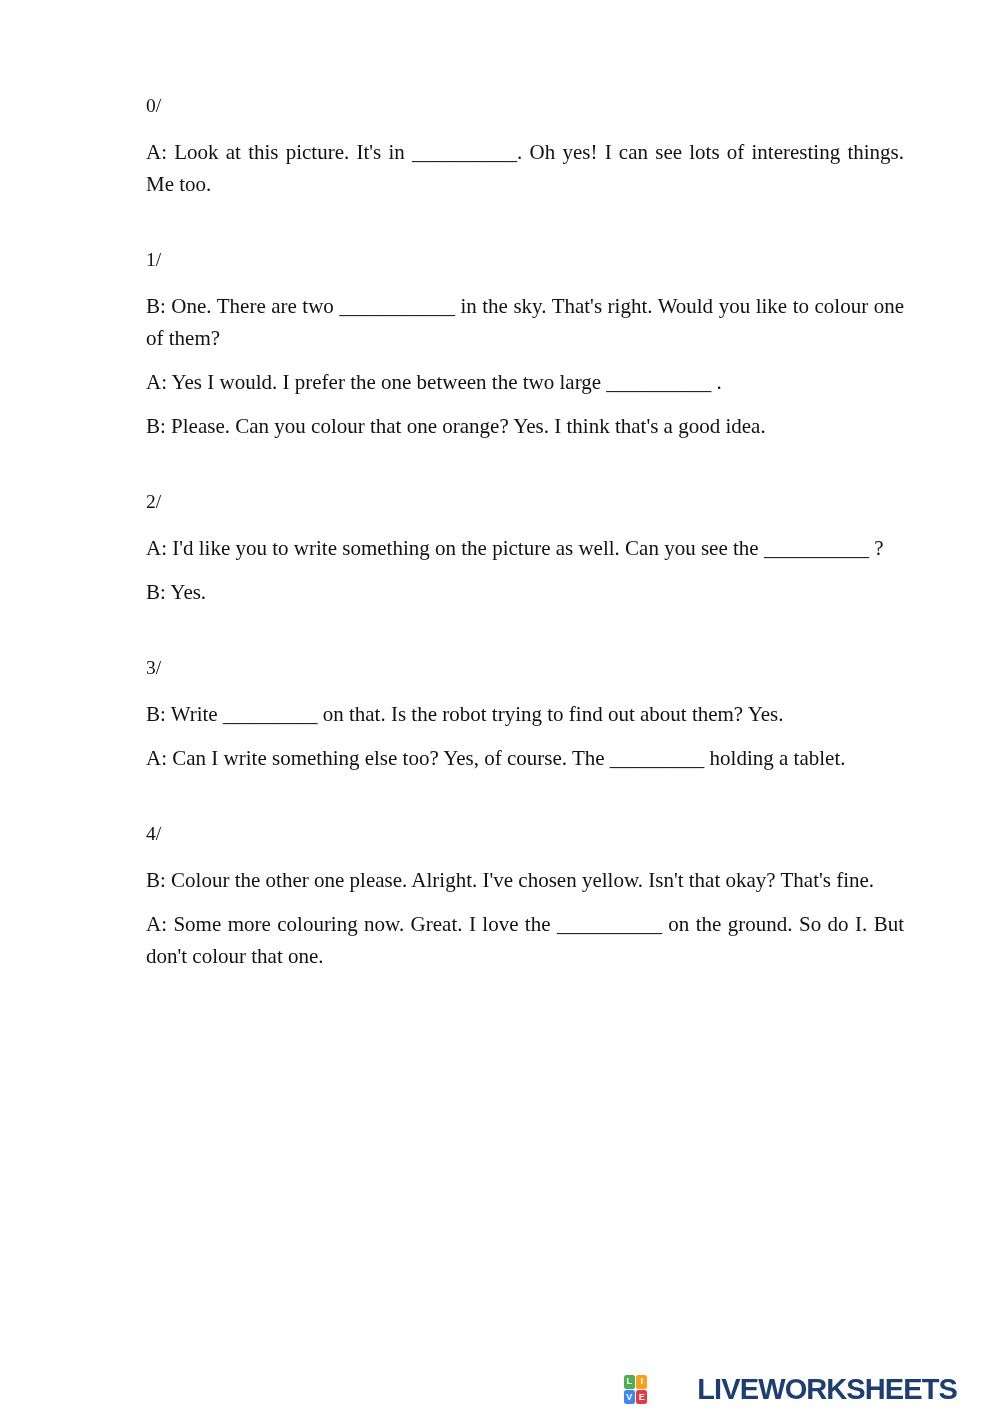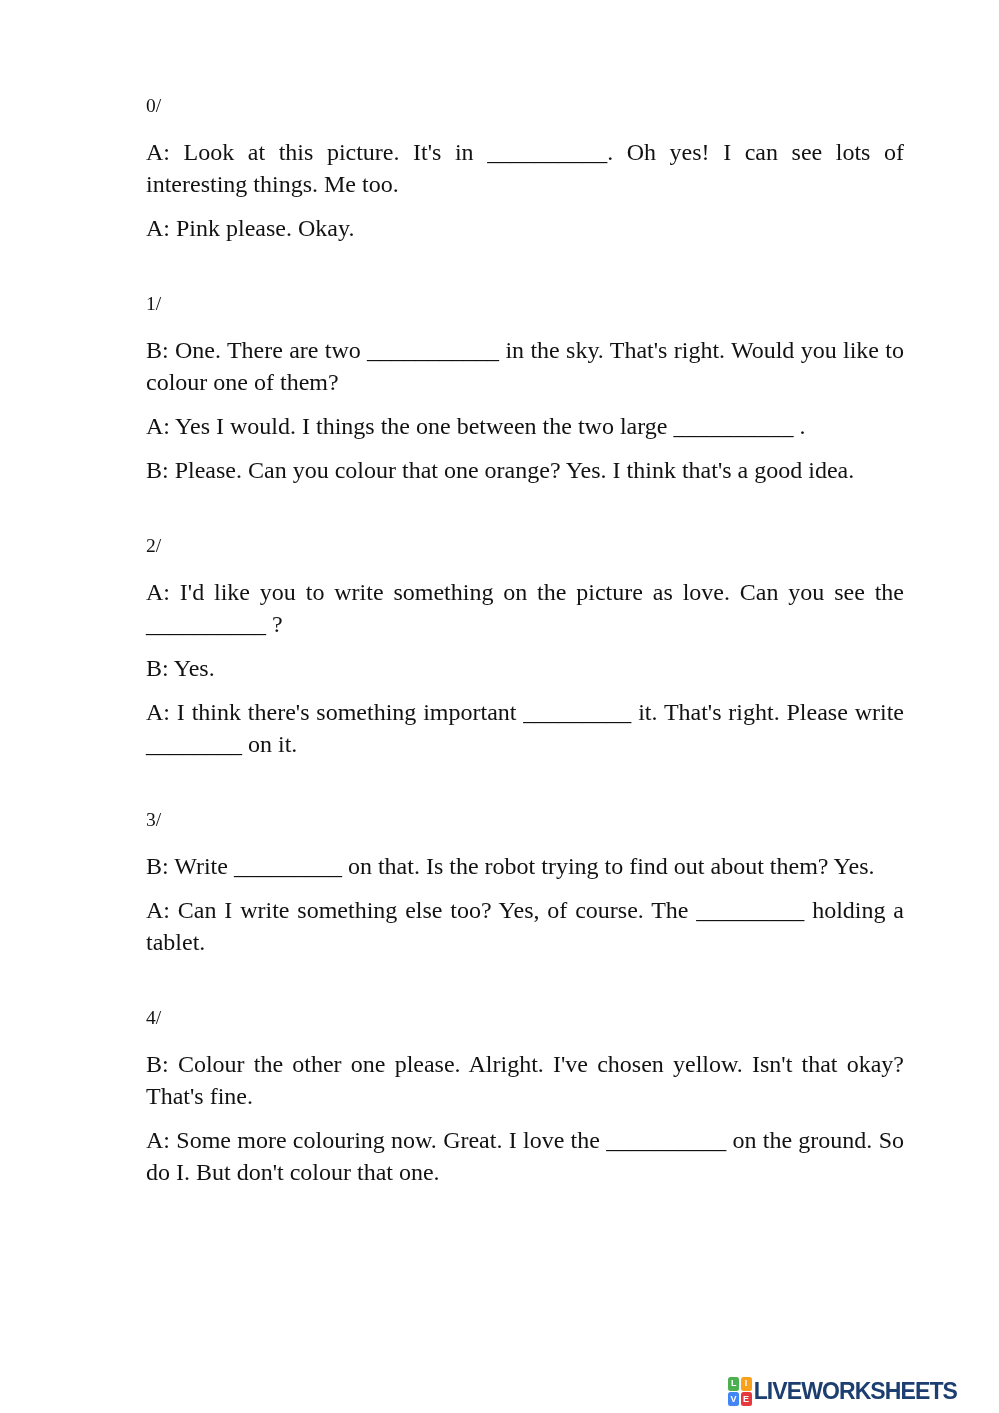--- a/index.html
+++ b/index.html
@@ -19,21 +19,21 @@
     padding: 90px 95px 0 146px;
     box-sizing: border-box;
   }
   .sec { margin: 0 0 44px 0; }
   .sec-num {
     font-size: 19.5px;
     line-height: 32px;
     margin: 0 0 14px 0;
   }
   p.line {
-    font-size: 24px;
+    font-size: 21px;
     line-height: 32px;
     margin: 0 0 12px 0;
     text-align: justify;
   }
   .footer {
     position: absolute;
     right: 42px;
     bottom: 7px;
     display: flex;
     align-items: center;
@@ -52,47 +52,46 @@
     color: #ffffff;
     font-family: "Liberation Sans", "DejaVu Sans", sans-serif;
     font-weight: 700;
     font-size: 9px;
     line-height: 1;
     border-radius: 2.5px;
   }
   .brand {
     font-family: "Liberation Sans", "DejaVu Sans", sans-serif;
     font-weight: 800;
-    font-size: 23px;
+    font-size: 29px;
     letter-spacing: -0.9px;
+    margin-left: 48px;
   }
 </style>
 </head>
 <body>
 
 <div class="page">
 
   <div class="sec">
     <div class="sec-num">0/</div>
     <p class="line">A: Look at this picture. It's in __________. Oh yes! I can see lots of interesting things. Me too.</p>
-    <p class="line">A: Pink please. Okay.</p>
   </div>
 
   <div class="sec">
     <div class="sec-num">1/</div>
     <p class="line">B: One. There are two ___________ in the sky. That's right. Would you like to colour one of them?</p>
-    <p class="line">A: Yes I would. I things the one between the two large __________ .</p>
+    <p class="line">A: Yes I would. I prefer the one between the two large __________ .</p>
     <p class="line">B: Please. Can you colour that one orange? Yes. I think that's a good idea.</p>
   </div>
 
   <div class="sec">
     <div class="sec-num">2/</div>
-    <p class="line">A: I'd like you to write something on the picture as love. Can you see the __________ ?</p>
+    <p class="line">A: I'd like you to write something on the picture as well. Can you see the __________ ?</p>
     <p class="line">B: Yes.</p>
-    <p class="line">A: I think there's something important _________ it. That's right. Please write ________ on it.</p>
   </div>
 
   <div class="sec">
     <div class="sec-num">3/</div>
     <p class="line">B: Write _________  on that. Is the robot trying to find out about them? Yes.</p>
     <p class="line">A: Can I write something else too? Yes, of course. The _________  holding a tablet.</p>
   </div>
 
   <div class="sec">
     <div class="sec-num">4/</div>

